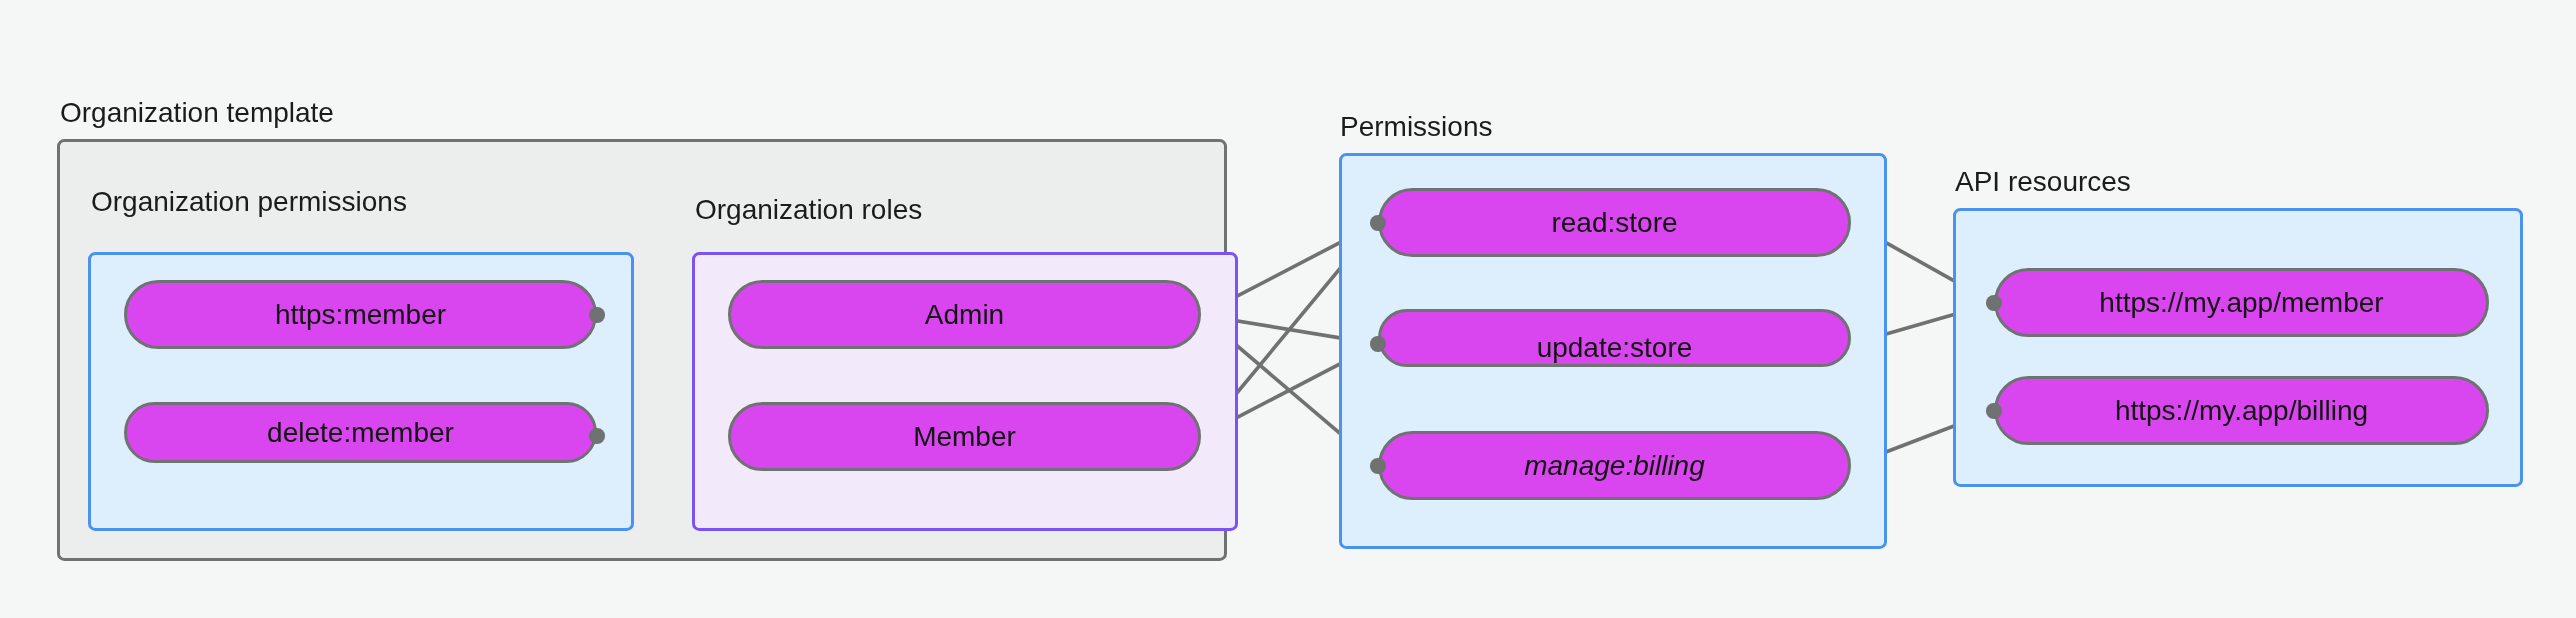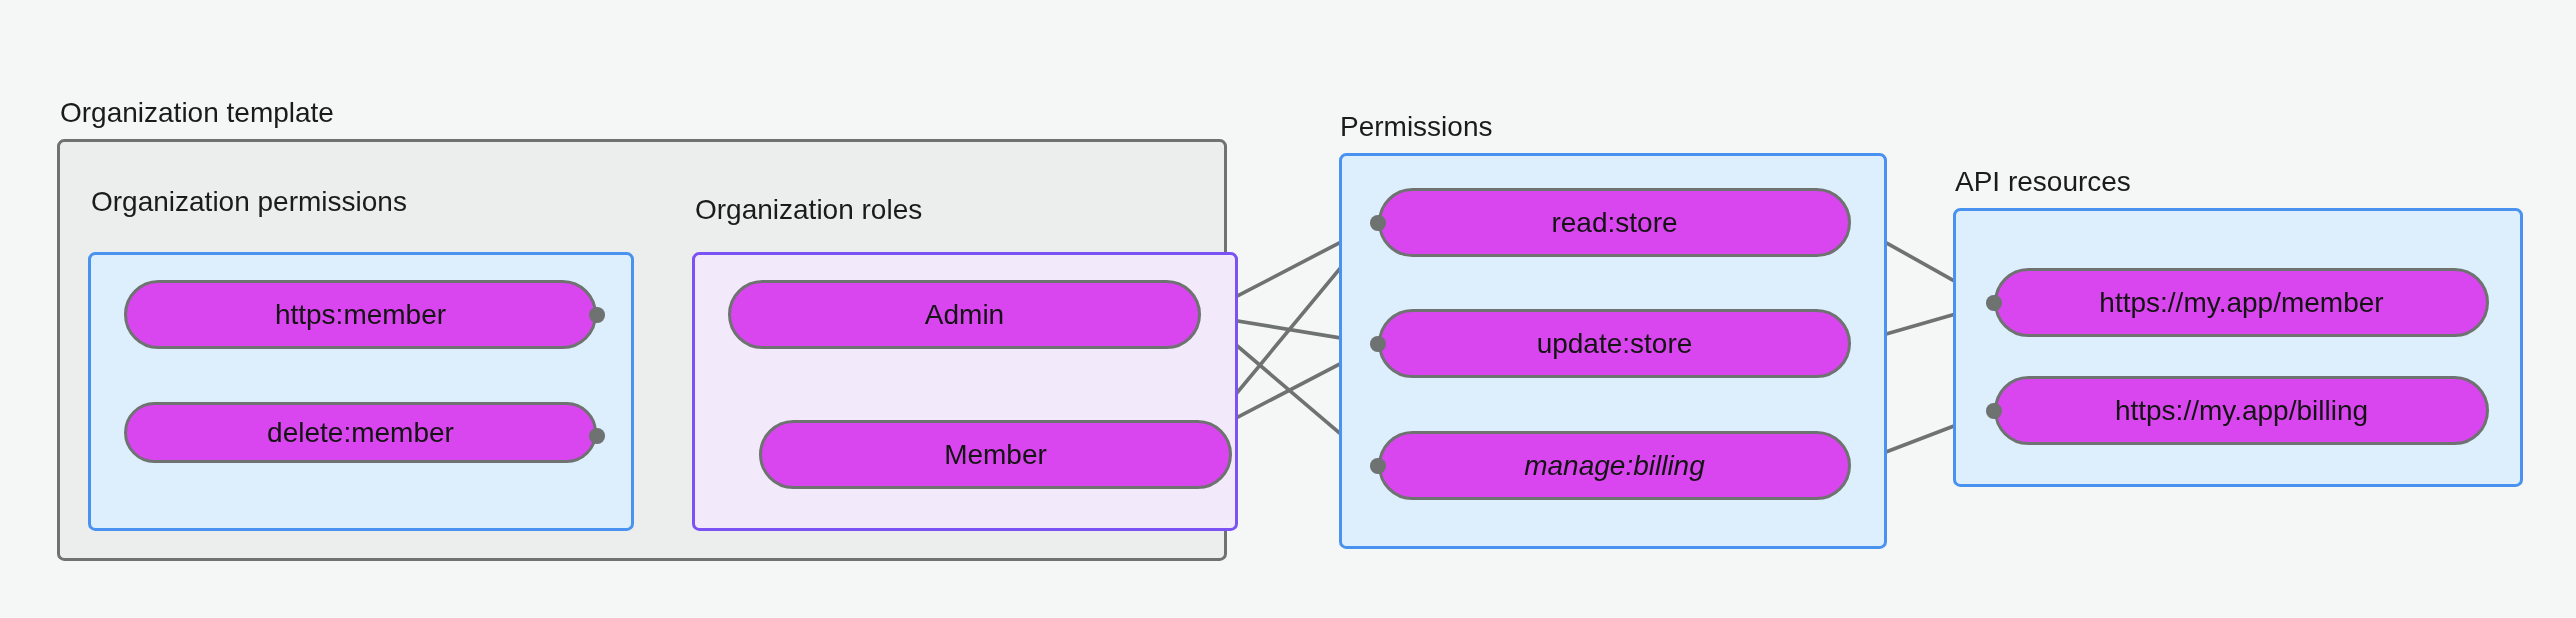--- a/index.html
+++ b/index.html
@@ -131,27 +131,27 @@
   <div id="nodes-layer">
       <div class="pill" style="left: 124px; top: 280px; width: 473px; height: 69px;">
         <span>https:member</span>
       </div>
       <div class="pill" style="left: 124px; top: 402px; width: 473px; height: 61px;">
         <span>delete:member</span>
       </div>
       <div class="pill" style="left: 728px; top: 280px; width: 473px; height: 69px;">
         <span>Admin</span>
       </div>
-      <div class="pill" style="left: 759px; top: 402px; width: 473px; height: 69px; margin-top: 18px;">
+      <div class="pill" style="left: 728px; top: 402px; width: 473px; height: 69px;">
         <span>Member</span>
       </div>
       <div class="pill" style="left: 1378px; top: 188px; width: 473px; height: 69px;">
         <span>read:store</span>
       </div>
-      <div class="pill" style="left: 1378px; top: 309px; width: 473px; height: 69px;">
+      <div class="pill" style="left: 1378px; top: 309px; width: 473px; height: 58px; align-items: flex-end;">
         <span>update:store</span>
       </div>
       <div class="pill" style="left: 1378px; top: 431px; width: 473px; height: 69px; font-style: italic;">
         <span>manage:billing</span>
       </div>
       <div class="pill" style="left: 1994px; top: 268px; width: 495px; height: 69px;">
         <span>https://my.app/member</span>
       </div>
       <div class="pill" style="left: 1994px; top: 376px; width: 495px; height: 69px;">
         <span>https://my.app/billing</span>

